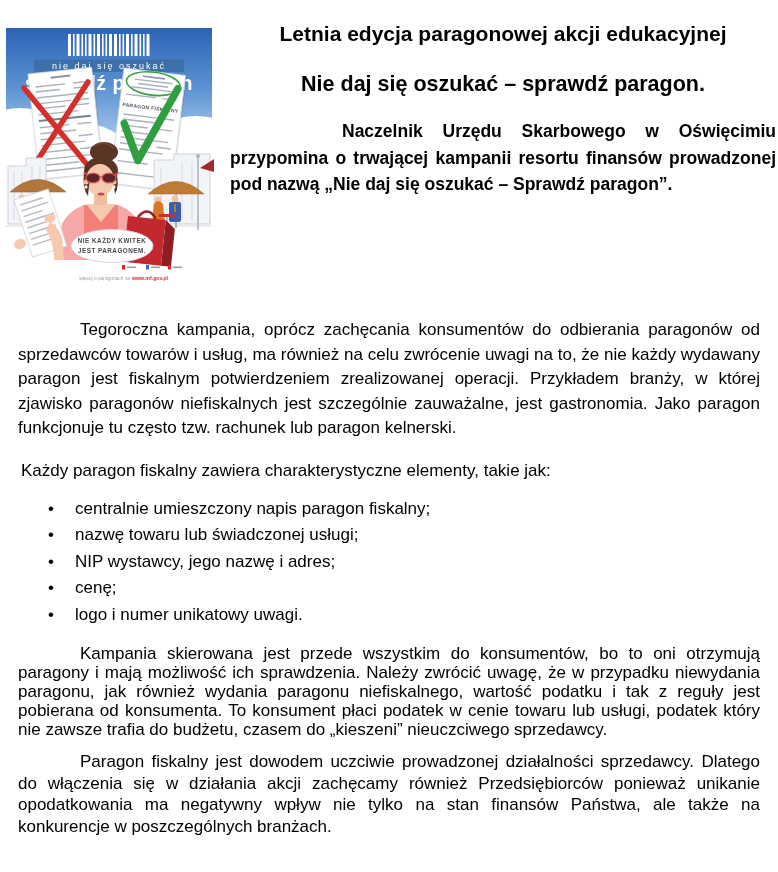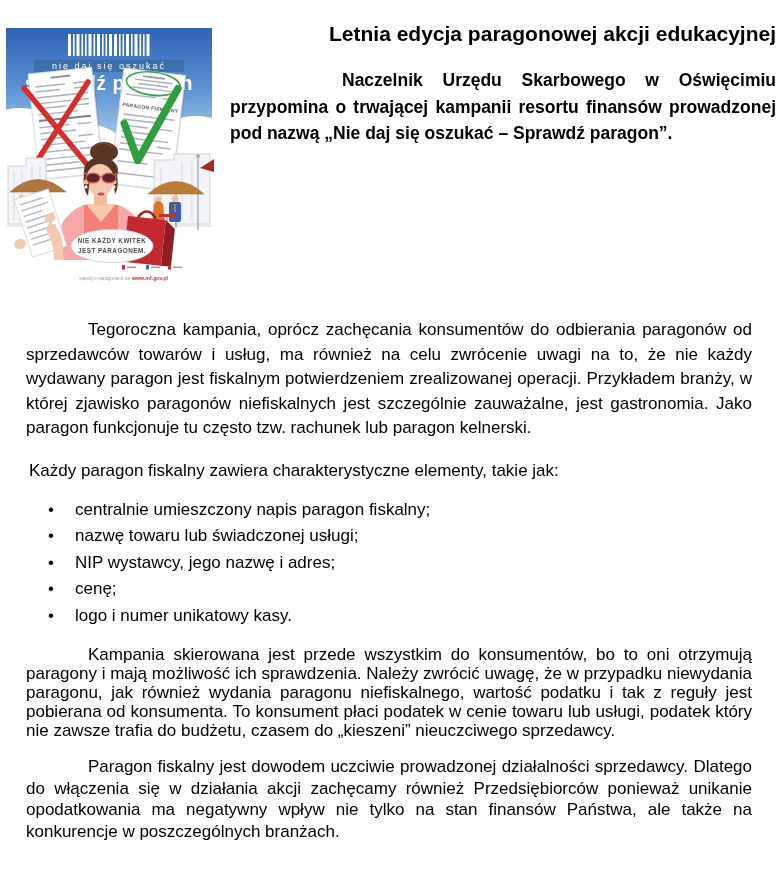--- a/index.html
+++ b/index.html
@@ -4,28 +4,28 @@
 <style>
   html,body { margin:0; padding:0; background:#ffffff; }
   body { width:778px; height:872px; font-family:"Liberation Sans","DejaVu Sans",sans-serif; color:#000; }
   .page { position:relative; width:778px; height:872px; overflow:hidden; background:#fff; }
 
   
   .header { position:relative; height:290px; }
   .poster { position:absolute; left:4px; top:28px; width:210px; height:262px; }
   .poster svg { display:block; width:210px; height:262px; }
   .header-col { position:absolute; left:230px; top:0; width:546px; }
-  .title1 { margin:22px 0 0; font-size:21px; line-height:24px; font-weight:bold; text-align:right; }
+  .title1 { margin:22px 0 0; font-size:21px; line-height:24px; font-weight:bold; text-align:center; }
   .title2 { margin:26px 0 0; font-size:21.5px; line-height:25px; font-weight:bold; text-align:center; }
   .lead   { margin:21px 0 0; font-size:17.5px; font-weight:bold; text-align:justify;
             line-height:26.5px; text-indent:112px; }
 
   
   .content { margin:0 10px; width:758px; }
-  .content p { margin:16px; font-size:17px; }
+  .content p { margin:8px; font-size:17px; }
   .body1 { margin-top:28px !important; line-height:24.5px; text-align:justify; text-indent:62px; }
   .intro { margin-top:19px !important; line-height:21px; padding-left:3px; }
   ul.features { margin:15px 0 0; padding:0 0 0 65px; list-style:none; }
   ul.features li { font-size:17px; line-height:26.5px; position:relative; }
   ul.features li::before { content:"•"; position:absolute; left:-27px; top:0; font-size:17px; }
   .body2 { margin-top:16px !important; line-height:19px; text-align:justify; text-indent:62px; }
   .body3 { margin-top:12px !important; line-height:21.5px; text-align:justify; text-indent:62px; }
 
   svg text { font-family:"Liberation Sans","DejaVu Sans",sans-serif; }
 </style>
@@ -253,31 +253,32 @@
           <rect x="164" y="237" width="3" height="4.5" fill="#d22b28"></rect>
             <rect x="169" y="238.5" width="9" height="1.6" fill="#9aa1a9"></rect>
         </g>
         <text x="126" y="252" font-size="4.8" fill="#9aa1a9" text-anchor="end">więcej o paragonach na </text>
         <text x="128" y="252" font-size="5.2" font-weight="bold" fill="#e02b2b" text-anchor="start">www.mf.gov.pl</text>
       </svg>
     </div>
 
     <div class="header-col">
       <h1 class="title1">Letnia edycja paragonowej akcji edukacyjnej</h1>
+      <h2 class="title2">Nie daj się oszukać – sprawdź paragon.</h2>
       <p class="lead">Naczelnik Urzędu Skarbowego w Oświęcimiu przypomina o trwającej kampanii resortu finansów prowadzonej pod nazwą „Nie daj się oszukać – Sprawdź paragon”.</p>
     </div>
   </div>
 
   <div class="content">
     <p class="body1">Tegoroczna kampania, oprócz zachęcania konsumentów do odbierania paragonów od sprzedawców towarów i usług, ma również na celu zwrócenie uwagi na to, że nie każdy wydawany paragon jest fiskalnym potwierdzeniem zrealizowanej operacji. Przykładem branży, w której zjawisko paragonów niefiskalnych jest szczególnie zauważalne, jest gastronomia. Jako paragon funkcjonuje tu często tzw. rachunek lub paragon kelnerski.</p>
     <p class="intro">Każdy paragon fiskalny zawiera charakterystyczne elementy, takie jak:</p>
     <ul class="features">
       <li>centralnie umieszczony napis paragon fiskalny;</li>
       <li>nazwę towaru lub świadczonej usługi;</li>
       <li>NIP wystawcy, jego nazwę i adres;</li>
       <li>cenę;</li>
-      <li>logo i numer unikatowy kasy.</li>
+      <li>logo i numer unikatowy uwagi.</li>
     </ul>
     <p class="body2">Kampania skierowana jest przede wszystkim do konsumentów, bo to oni otrzymują paragony i mają możliwość ich sprawdzenia. Należy zwrócić uwagę, że w przypadku niewydania paragonu, jak również wydania paragonu niefiskalnego, wartość podatku i tak z reguły jest pobierana od konsumenta. To konsument płaci podatek w cenie towaru lub usługi, podatek który nie zawsze trafia do budżetu, czasem do „kieszeni” nieuczciwego sprzedawcy.</p>
     <p class="body3">Paragon fiskalny jest dowodem uczciwie prowadzonej działalności sprzedawcy. Dlatego do włączenia się w działania akcji zachęcamy również Przedsiębiorców ponieważ unikanie opodatkowania ma negatywny wpływ nie tylko na stan finansów Państwa, ale także na  konkurencje w poszczególnych branżach.</p>
   </div>
 
 </div>
 
 </body></html>

